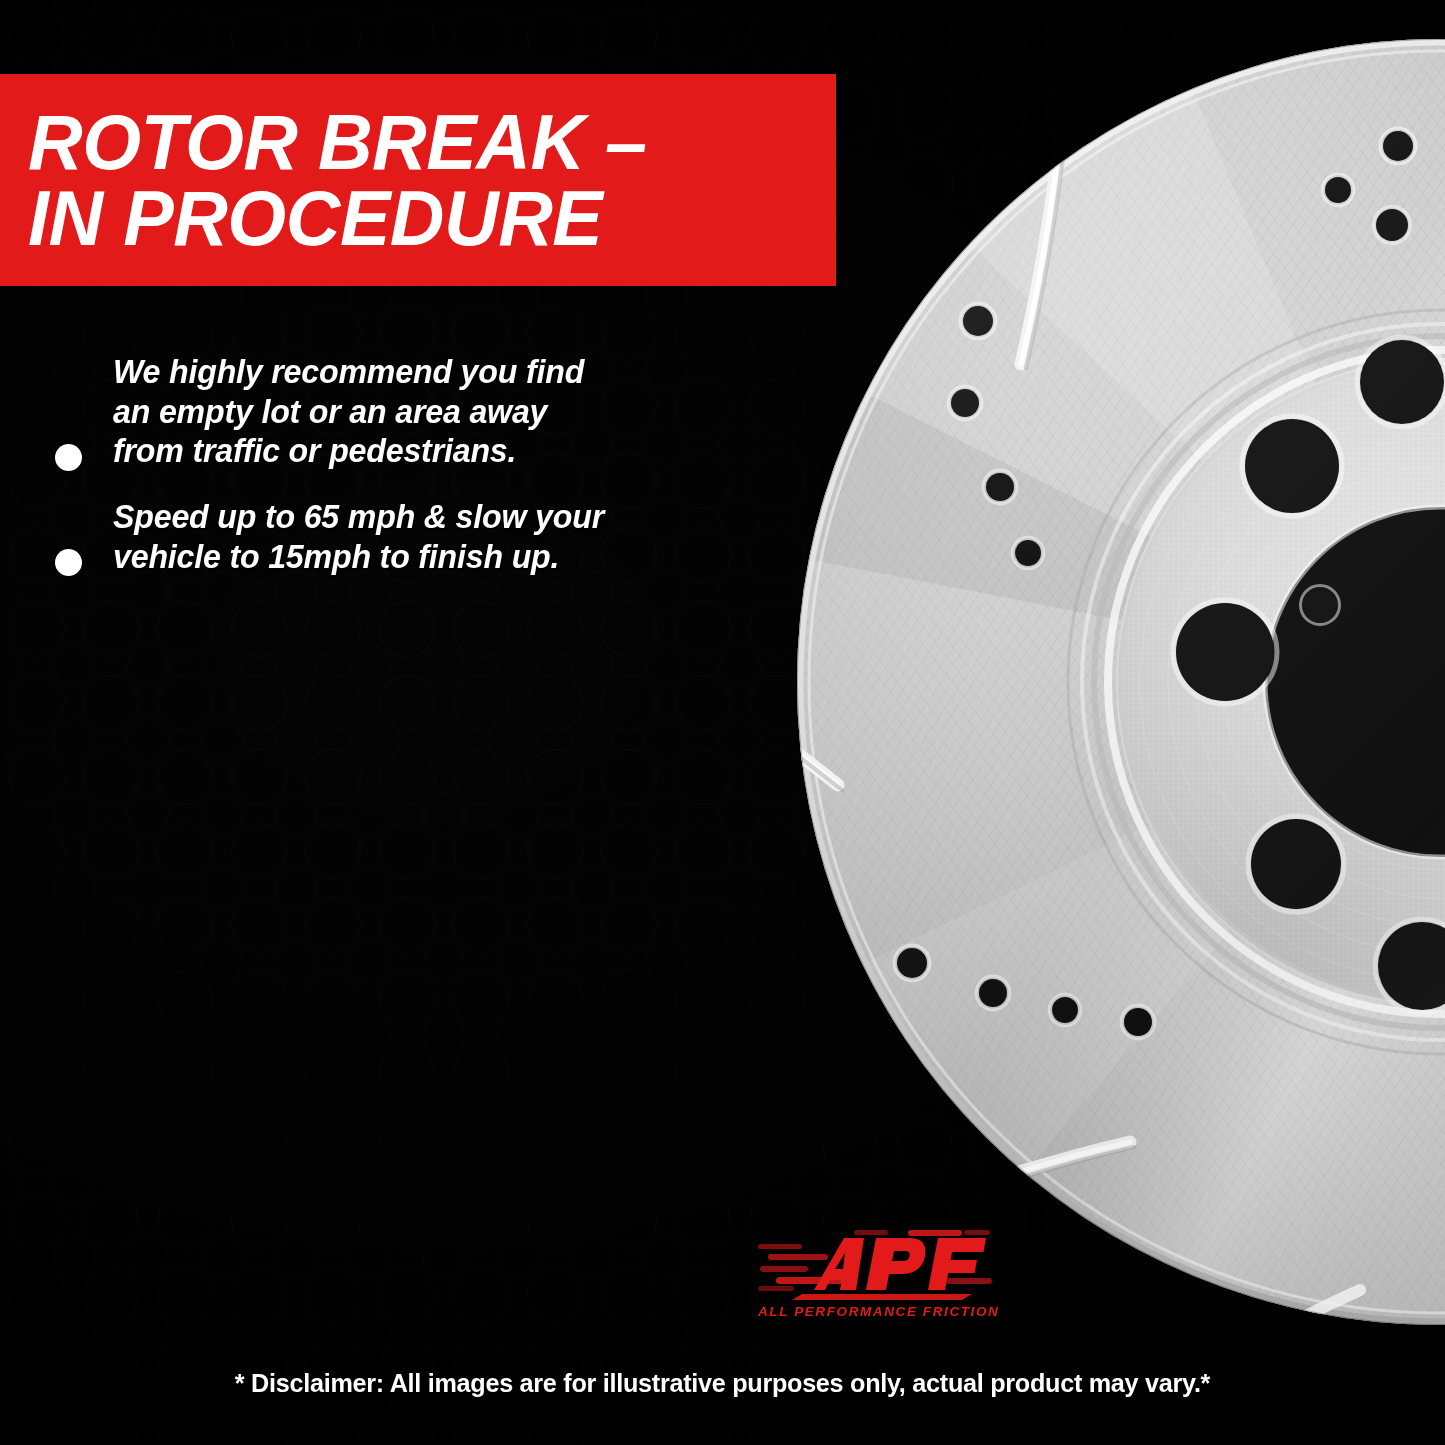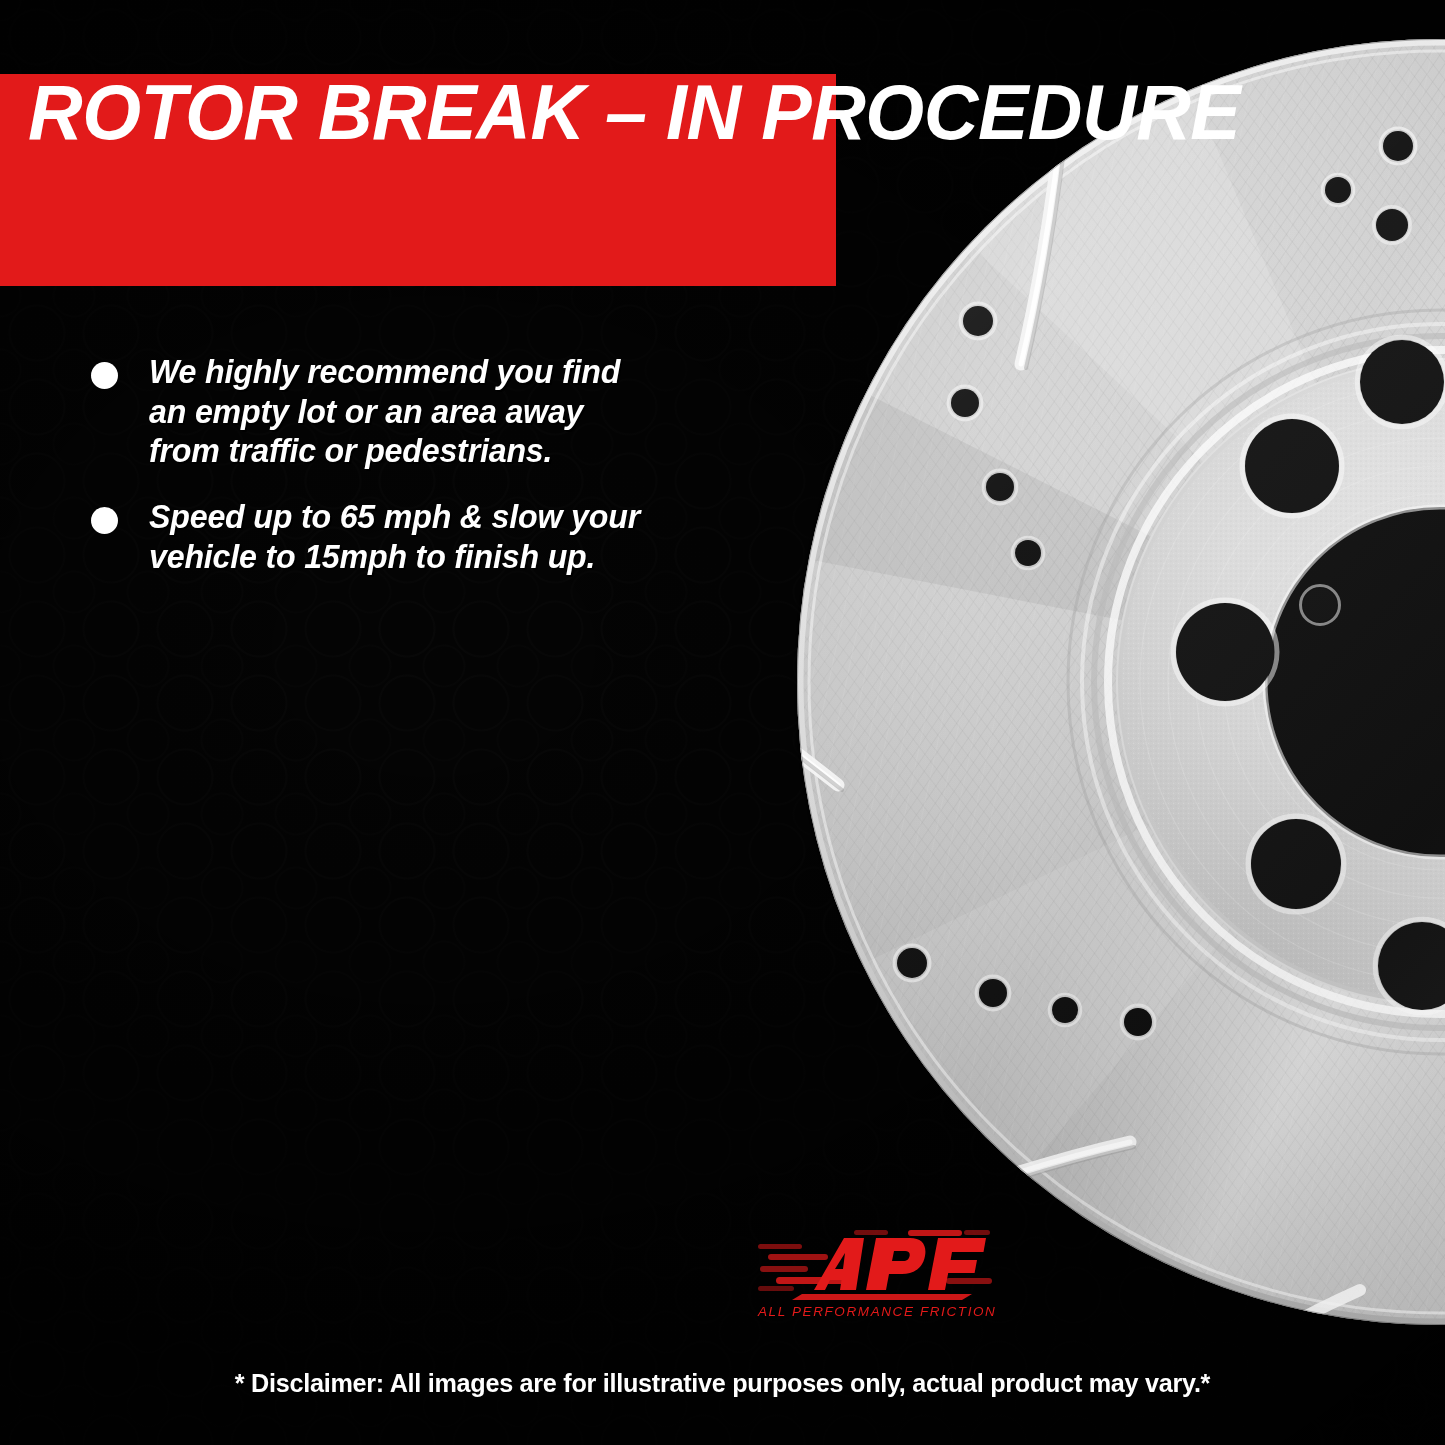--- a/index.html
+++ b/index.html
@@ -38,21 +38,21 @@
   .rotor-wrap{
     position:absolute; left:0; top:0; width:1445px; height:1445px;
     pointer-events:none;
   }
 
   
   .title-banner{
     position:absolute; left:0; top:74px;
     width:836px; height:212px;
     background:#e21a1a;
-    display:flex; 
+    display:flex; flex-direction:column; justify-content:center;
     padding:0 0 0 28px;
     z-index:6;
   }
   .title-line{
     color:#fff;
     font-family:"Liberation Sans", sans-serif;
     font-weight:700; font-style:italic;
     font-size:78px; line-height:0.98;
     letter-spacing:-0.5px;
     white-space:nowrap;
@@ -60,23 +60,22 @@
     transform-origin:left center;
   }
 
   
   .bullets{
     position:absolute; left:0; top:352px;
     width:770px;
     z-index:5;
   }
   .bullet-row{
-    display:flex; align-items:flex-start;
+    display:flex; align-items:flex-end;
     margin-bottom:26px;
-    padding-left:36px;
   }
   .bullet-dot{
     flex:0 0 auto;
     width:27px; height:27px; border-radius:50%;
     background:#ffffff;
     margin:10px 0 0 55px;
   }
   .bullet-text{
     margin-left:31px;
     color:#ffffff;
@@ -95,21 +94,21 @@
   .apf-logo{
     position:absolute; left:758px; top:1228px;
     width:236px; height:104px;
     z-index:7;
   }
   .apf-sub{
     position:absolute; left:0; top:76px; width:236px;
     text-align:center;
     color:#e21a1a;
     font-family:"Liberation Sans", sans-serif;
-    font-weight:400; font-style:italic;
+    font-weight:700; font-style:italic;
     font-size:13.5px;
     letter-spacing:1.6px;
     white-space:nowrap;
   }
 
   
   .disclaimer{
     position:absolute; left:0; top:1368px;
     width:1445px; text-align:center;
     color:#ffffff;

